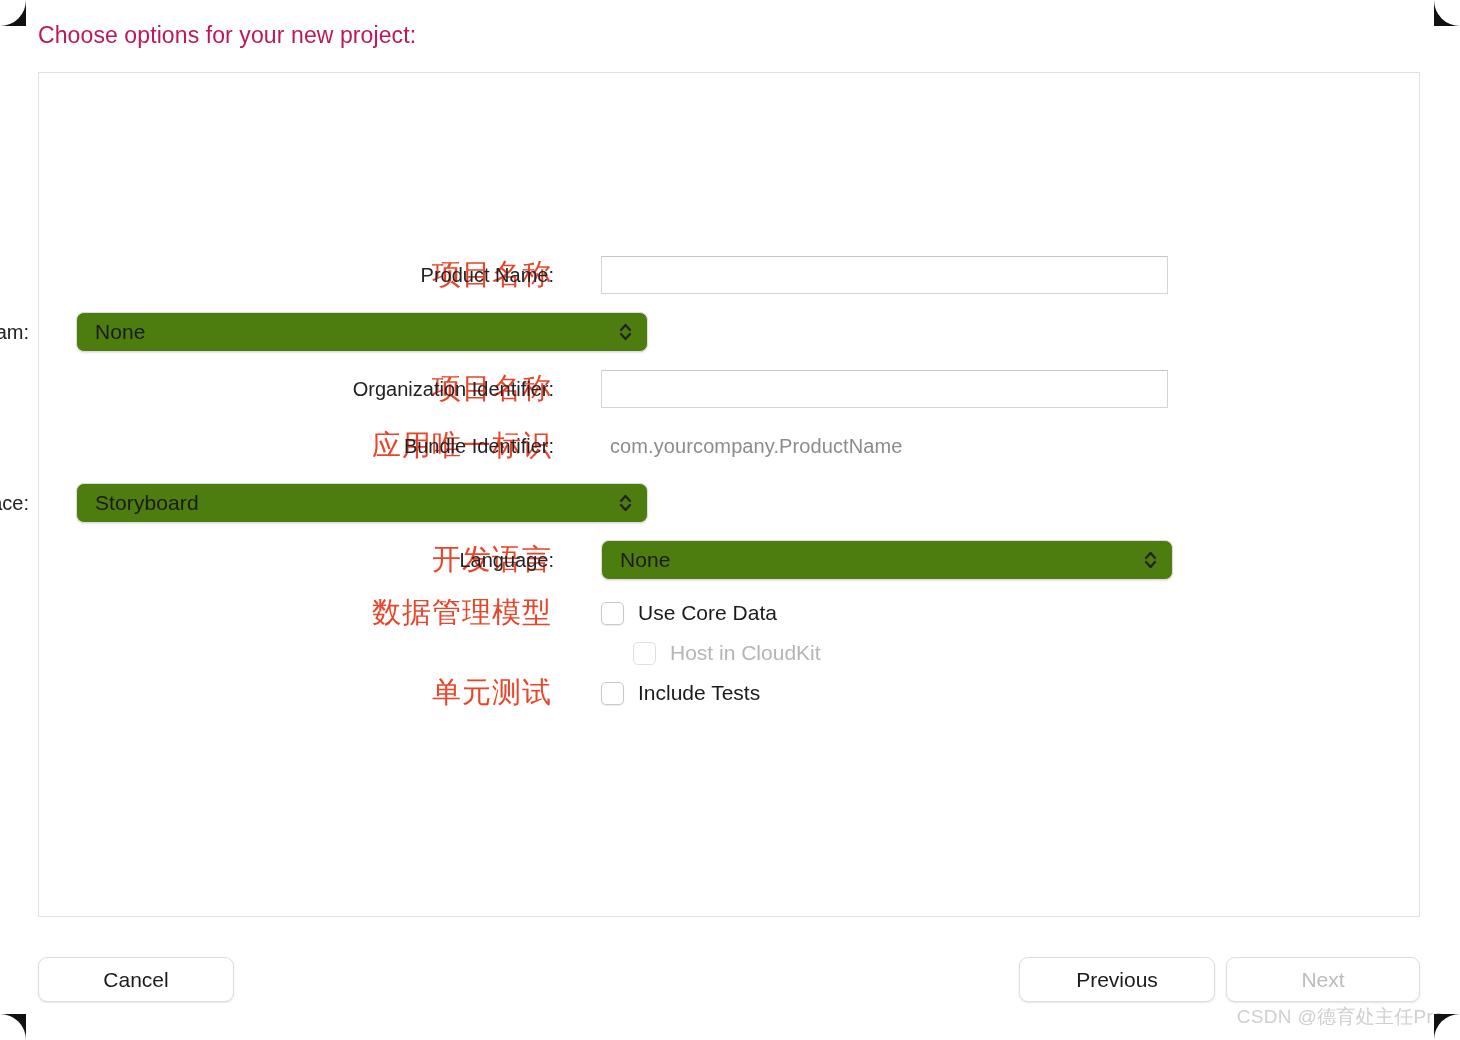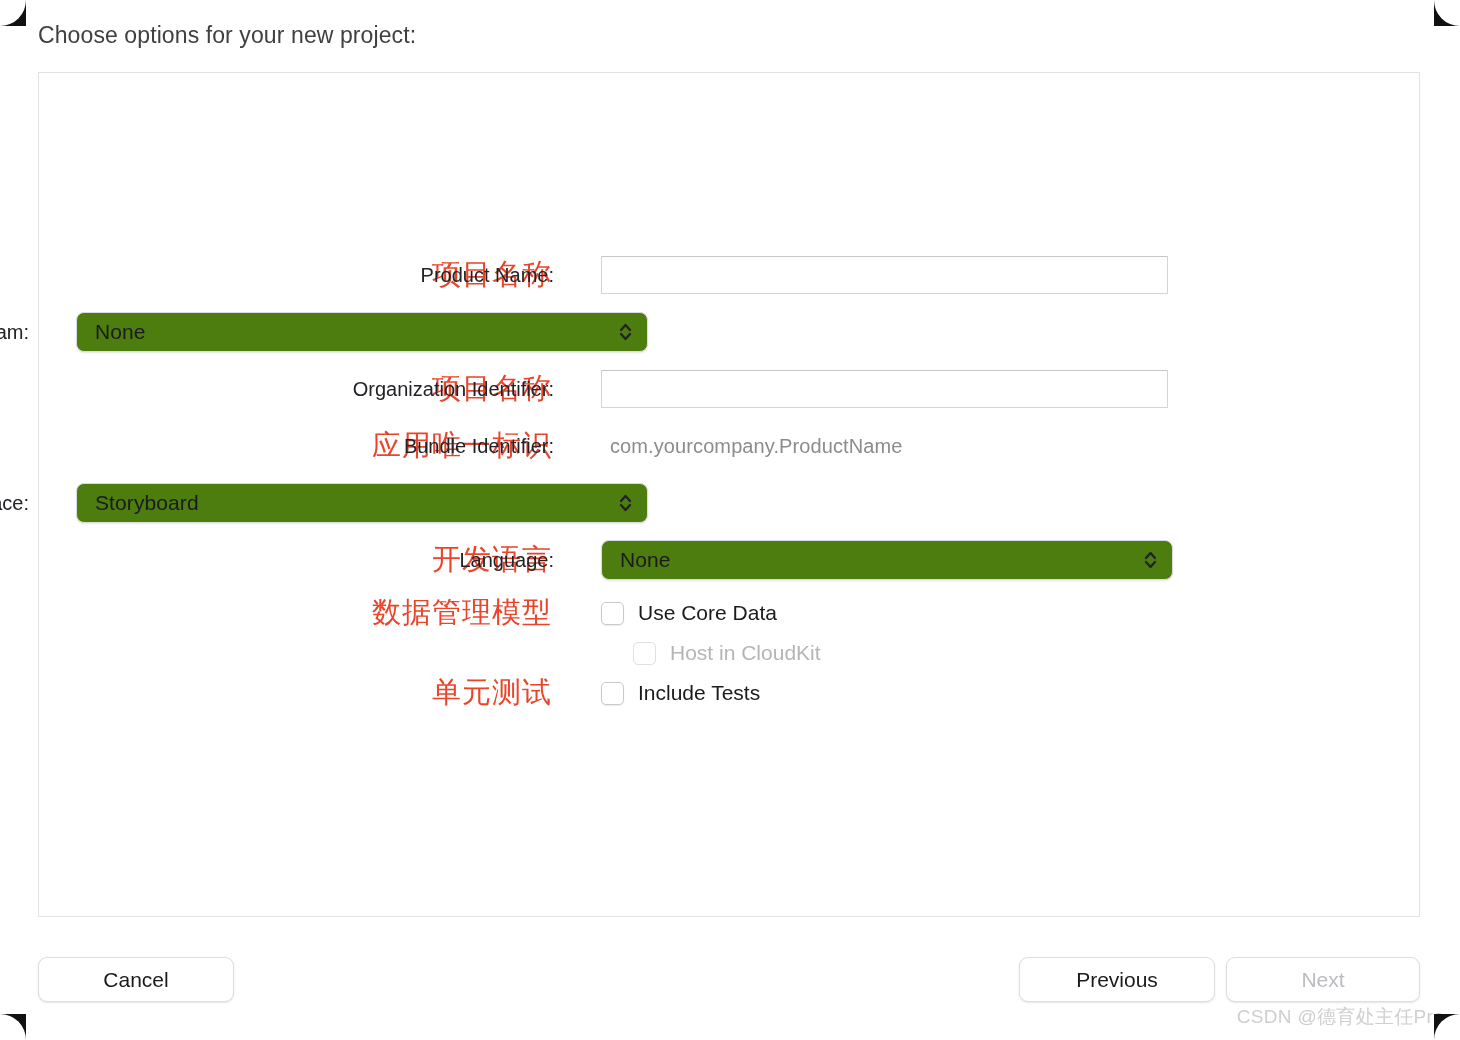--- a/index.html
+++ b/index.html
@@ -41,21 +41,21 @@
   .corner-mask.tr { top: 0; right: 0; border-bottom-left-radius: 34px; }
   .corner-mask.bl { bottom: 0; left: 0; border-top-right-radius: 34px; }
   .corner-mask.br { bottom: 0; right: 0; border-top-left-radius: 34px; }
 
   
   .page-title {
     position: absolute;
     left: 38px;
     top: 22px;
     font-size: 23px;
-    color: #404040;
+    color: #be185d;
     letter-spacing: 0.1px;
   }
 
   
   .panel {
     position: absolute;
     left: 38px;
     top: 72px;
     width: 1382px;
     height: 845px;

